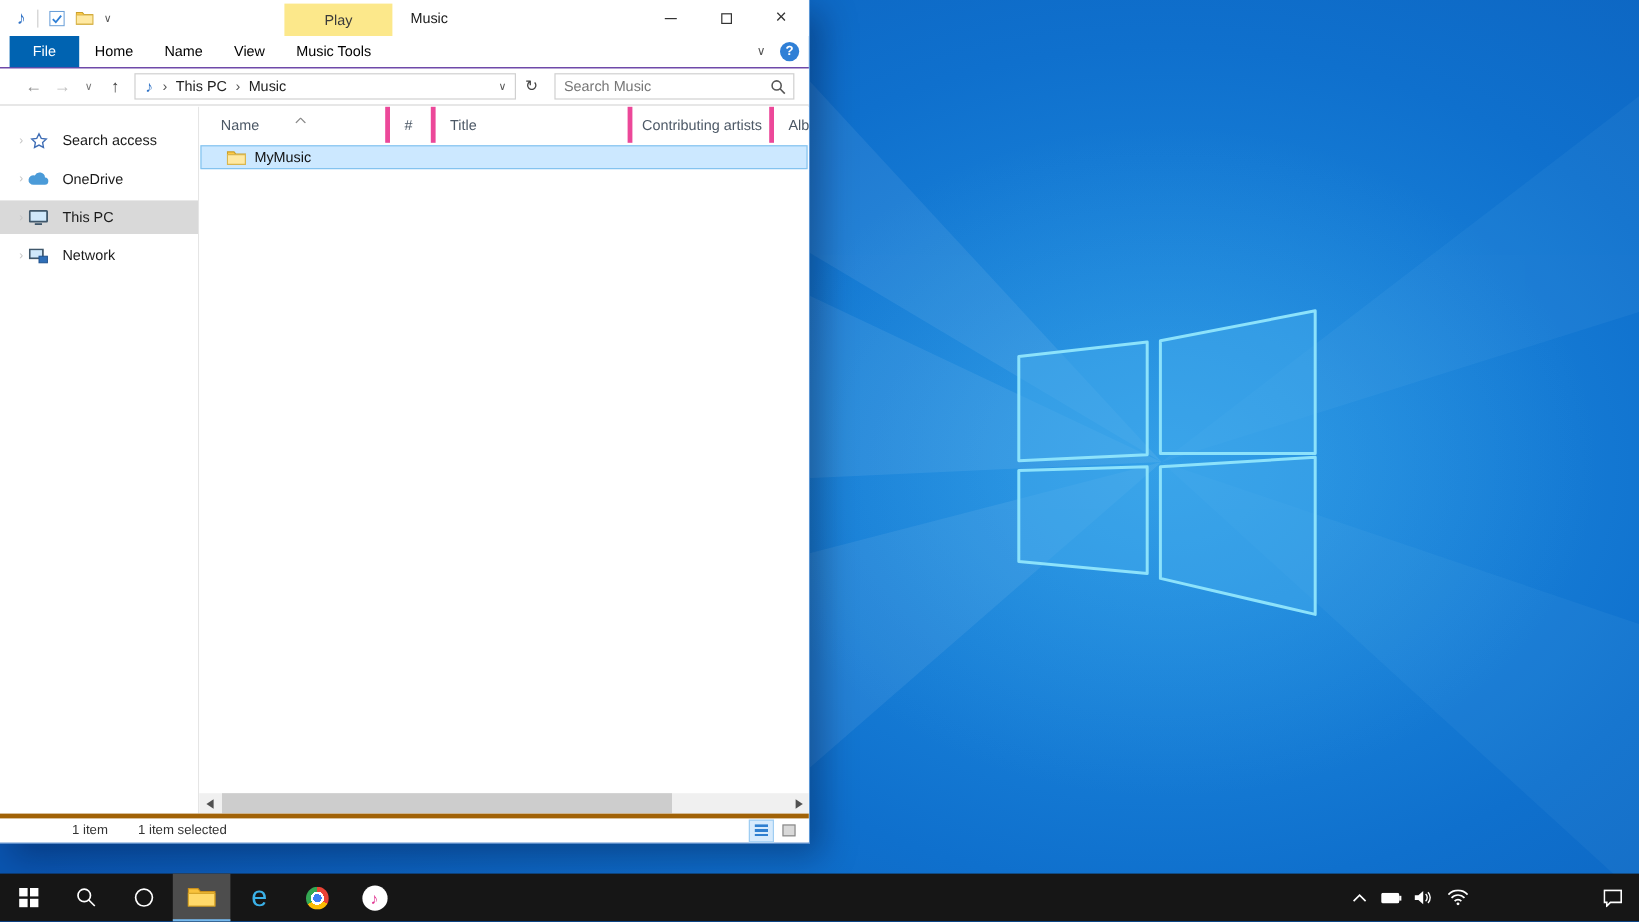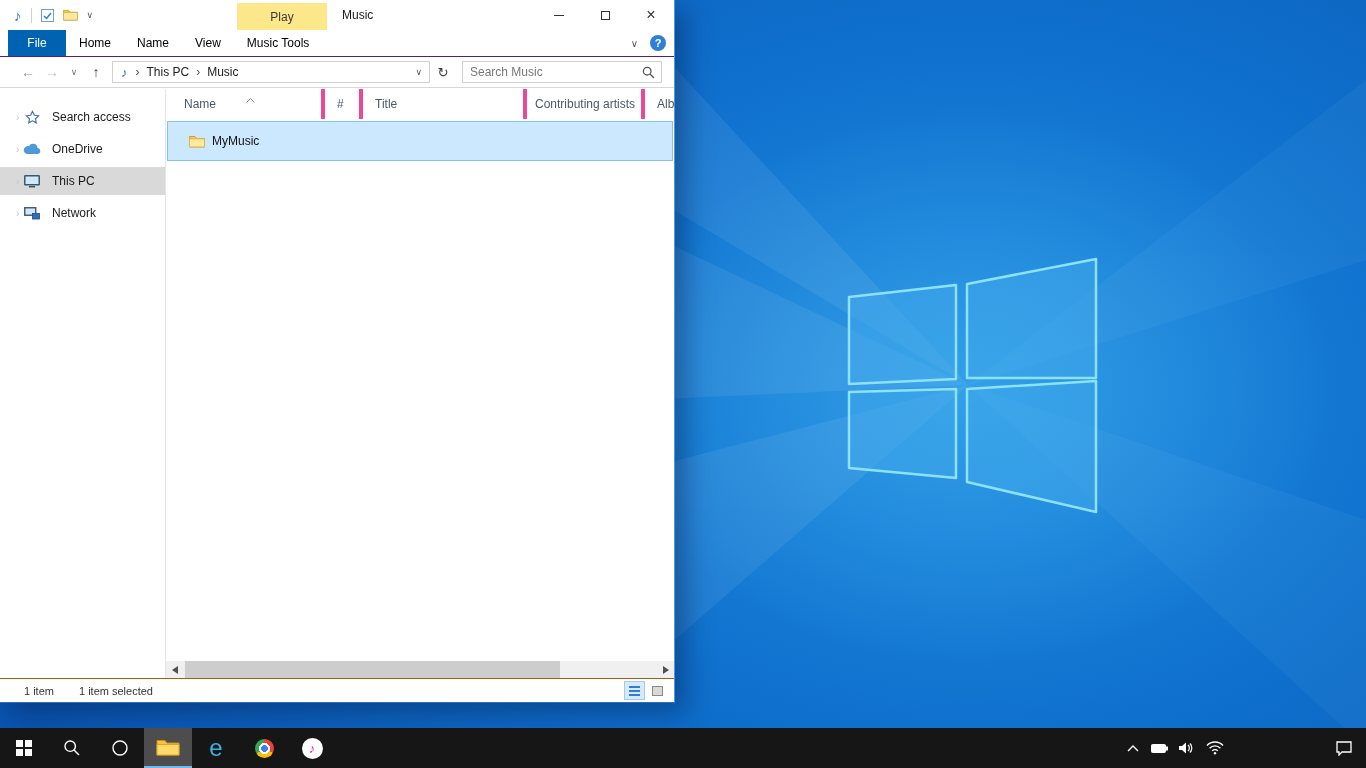--- a/index.html
+++ b/index.html
@@ -68,36 +68,36 @@
   .nav-chev { width:18px; padding-left:16px; font-size:10px; color:#c4c4c4; flex:none; }
   .nav-ic { width:24px; margin-left:2px; display:flex; justify-content:center; flex:none; }
   .nav-label { margin-left:8px; color:#1a1a1a; }
 
   .content { flex:1; position:relative; background:#fff; }
   .list-header { position:absolute; top:0; left:0; right:0; height:30px; }
   .hcell { position:absolute; top:0; height:30px; border-right:4px solid #ec4899;
     display:flex; align-items:center; color:#4c5866; }
   .sort-ind { position:absolute; left:80px; top:3px; }
 
-  .file-row { position:absolute; top:32px; left:1px; width:506px; height:40px;
+  .file-row { position:absolute; top:32px; left:1px; width:506px; height:20px;
     display:flex; align-items:center; padding-left:21px; }
   .file-row.selected { background:#cce8ff; border:1px solid #84c3ef; }
   .file-row .fname { margin-left:7px; color:#111; }
 
   
   .hscroll { position:absolute; left:0; right:0; bottom:0; height:17px; background:#f0f0f0; }
   .scroll-arrow { position:absolute; top:0; width:17px; height:17px; display:flex; align-items:center; justify-content:center; }
   .scroll-arrow.left { left:0; } .scroll-arrow.right { right:0; }
   .tri-l { width:0; height:0; border-style:solid; border-width:4px 6px 4px 0; border-color:transparent #505050 transparent transparent; }
   .tri-r { width:0; height:0; border-style:solid; border-width:4px 0 4px 6px; border-color:transparent transparent transparent #505050; }
   .scroll-thumb { position:absolute; left:19px; top:0; width:375px; height:17px; background:#cdcdcd; }
 
   
   .statusbar { position:absolute; left:0; right:0; bottom:0; height:24px; background:#fff;
-    border-top:1px solid #a16207; display:flex; align-items:center; font-size:11px; color:#333; }
+    border-top:4px solid #a16207; display:flex; align-items:center; font-size:11px; color:#333;padding-left:36px; }
   .status-count { margin-left:24px; }
   .status-sel { margin-left:25px; }
   .view-toggles { margin-left:auto; margin-right:6px; display:flex; gap:2px; }
   .vt-btn { width:21px; height:19px; display:flex; align-items:center; justify-content:center; }
   .vt-btn.active { background:#d6eafc; border:1px solid #9fcdf2; }
   .ic-details { width:11px; height:10px;
     background:repeating-linear-gradient(180deg,#2f7fd0 0 2px,transparent 2px 4px); }
   .ic-thumbs { width:11px; height:10px; border:1px solid #8a8a8a; background:#d9d9d9; }
 
   

